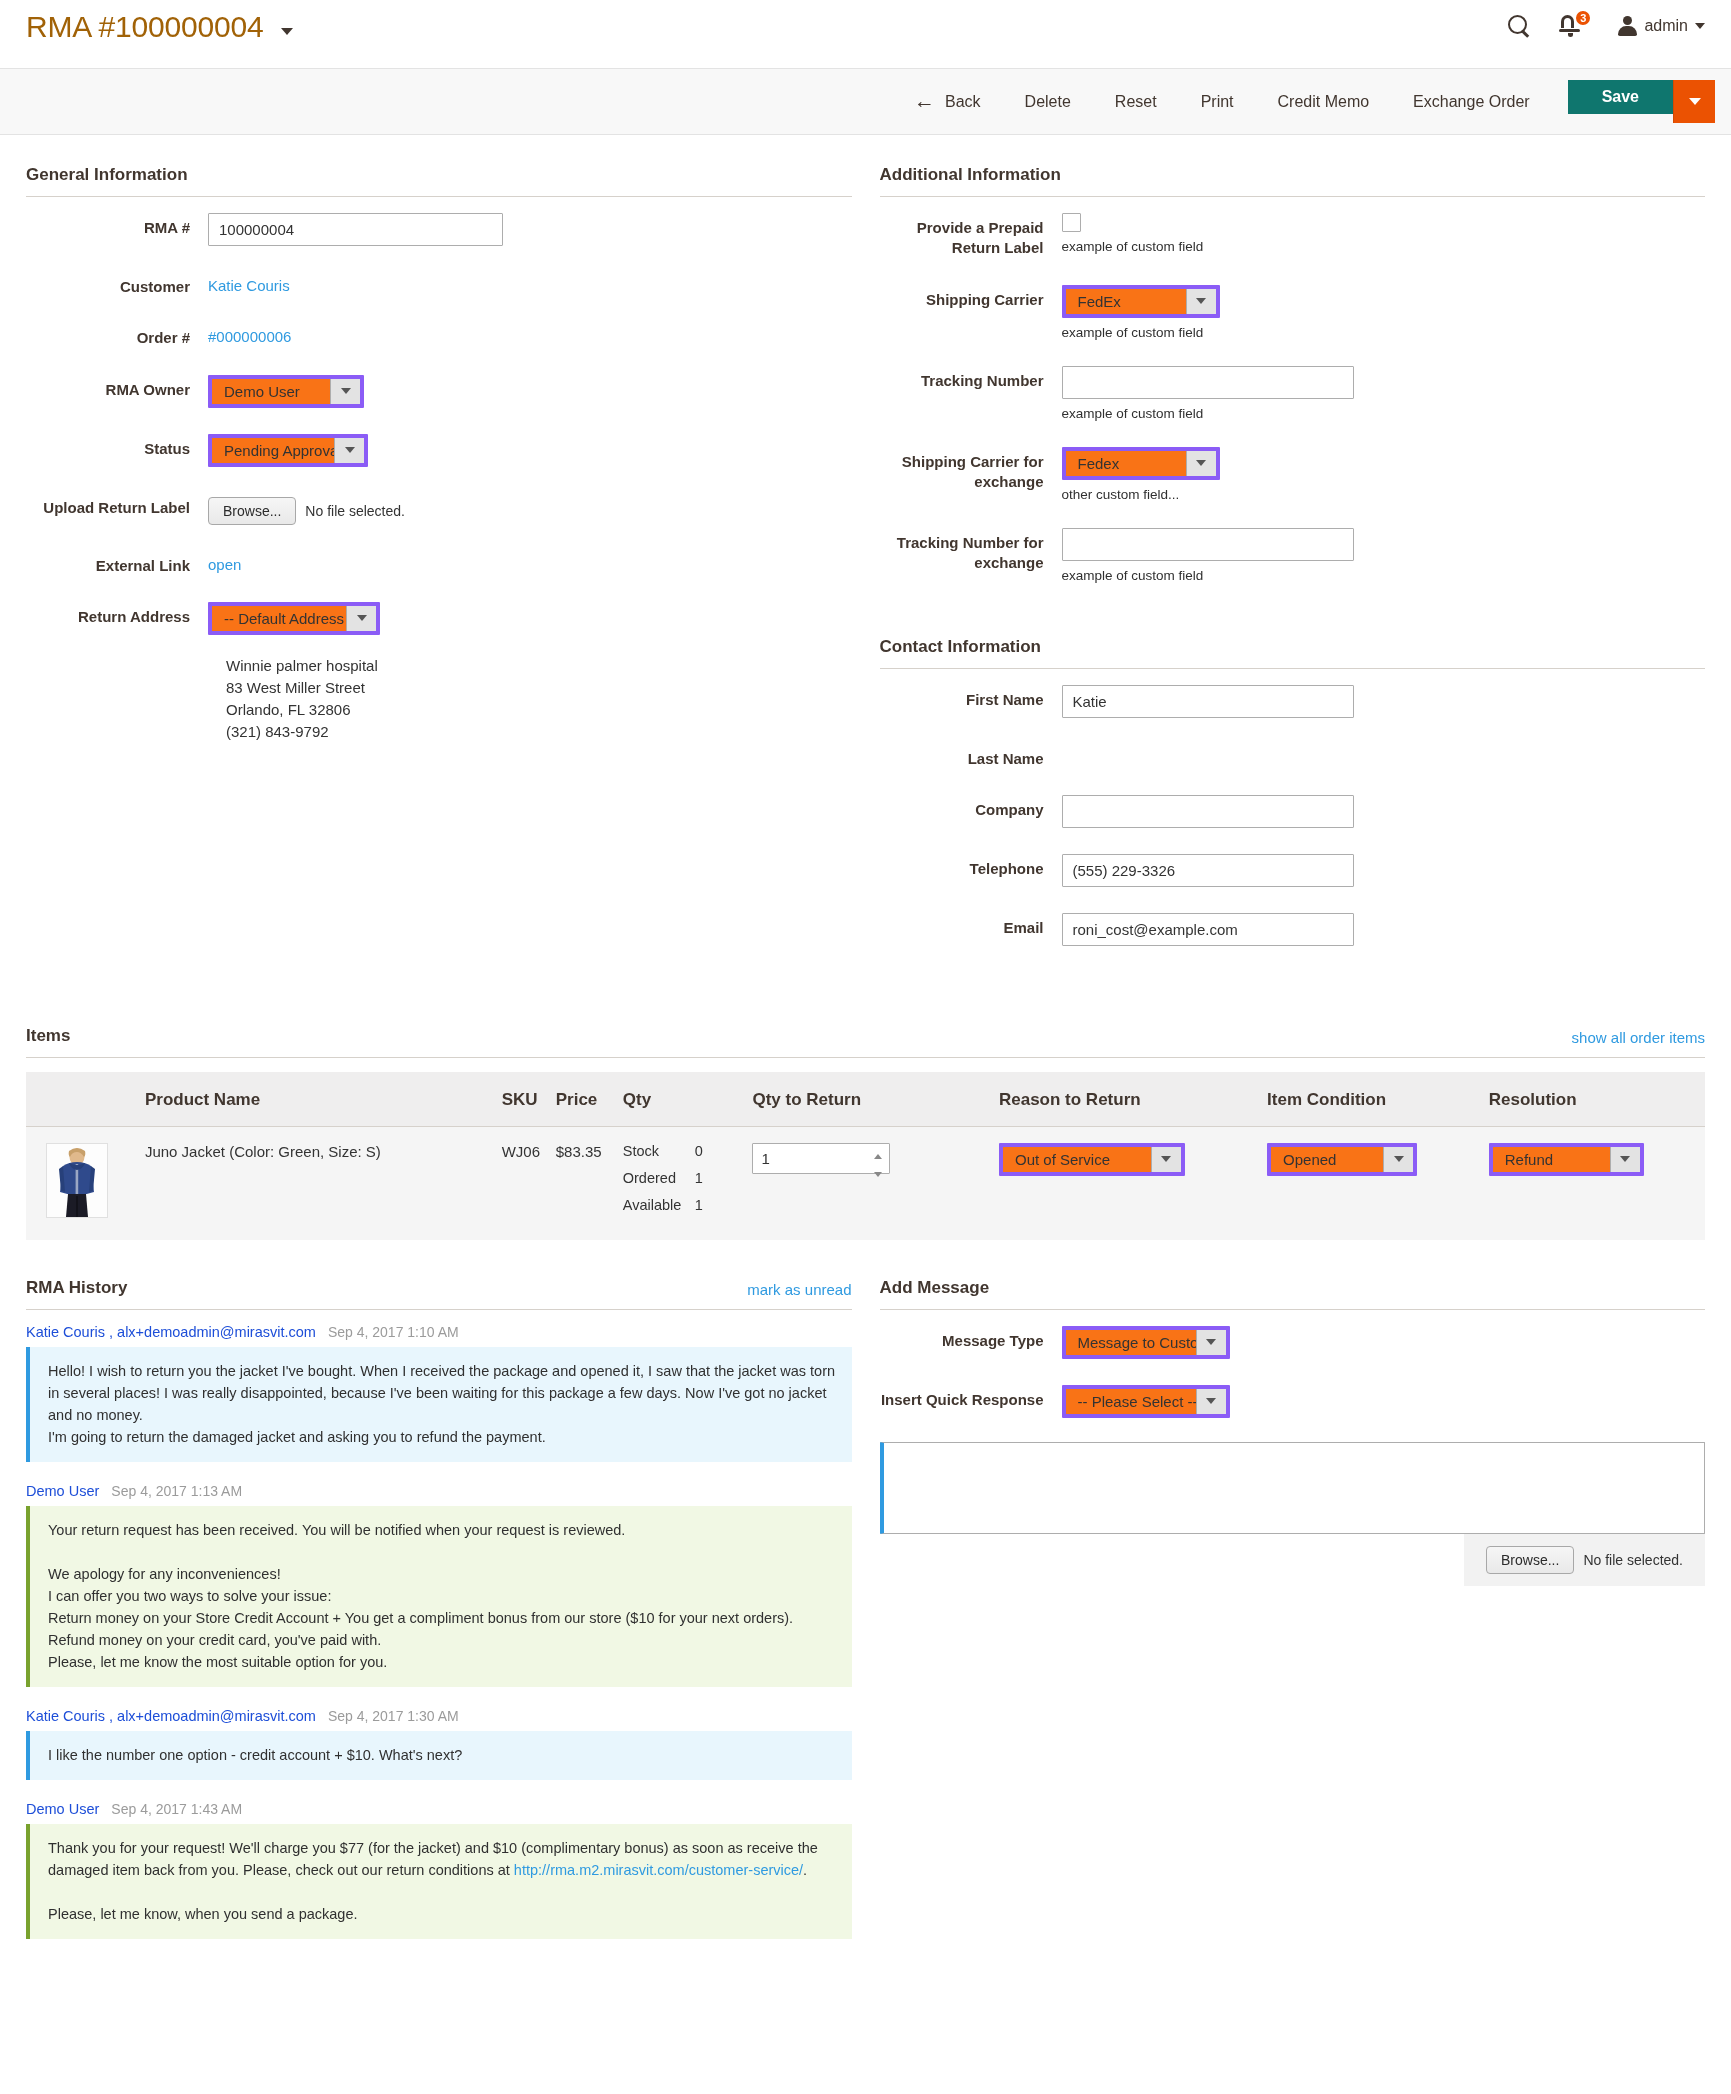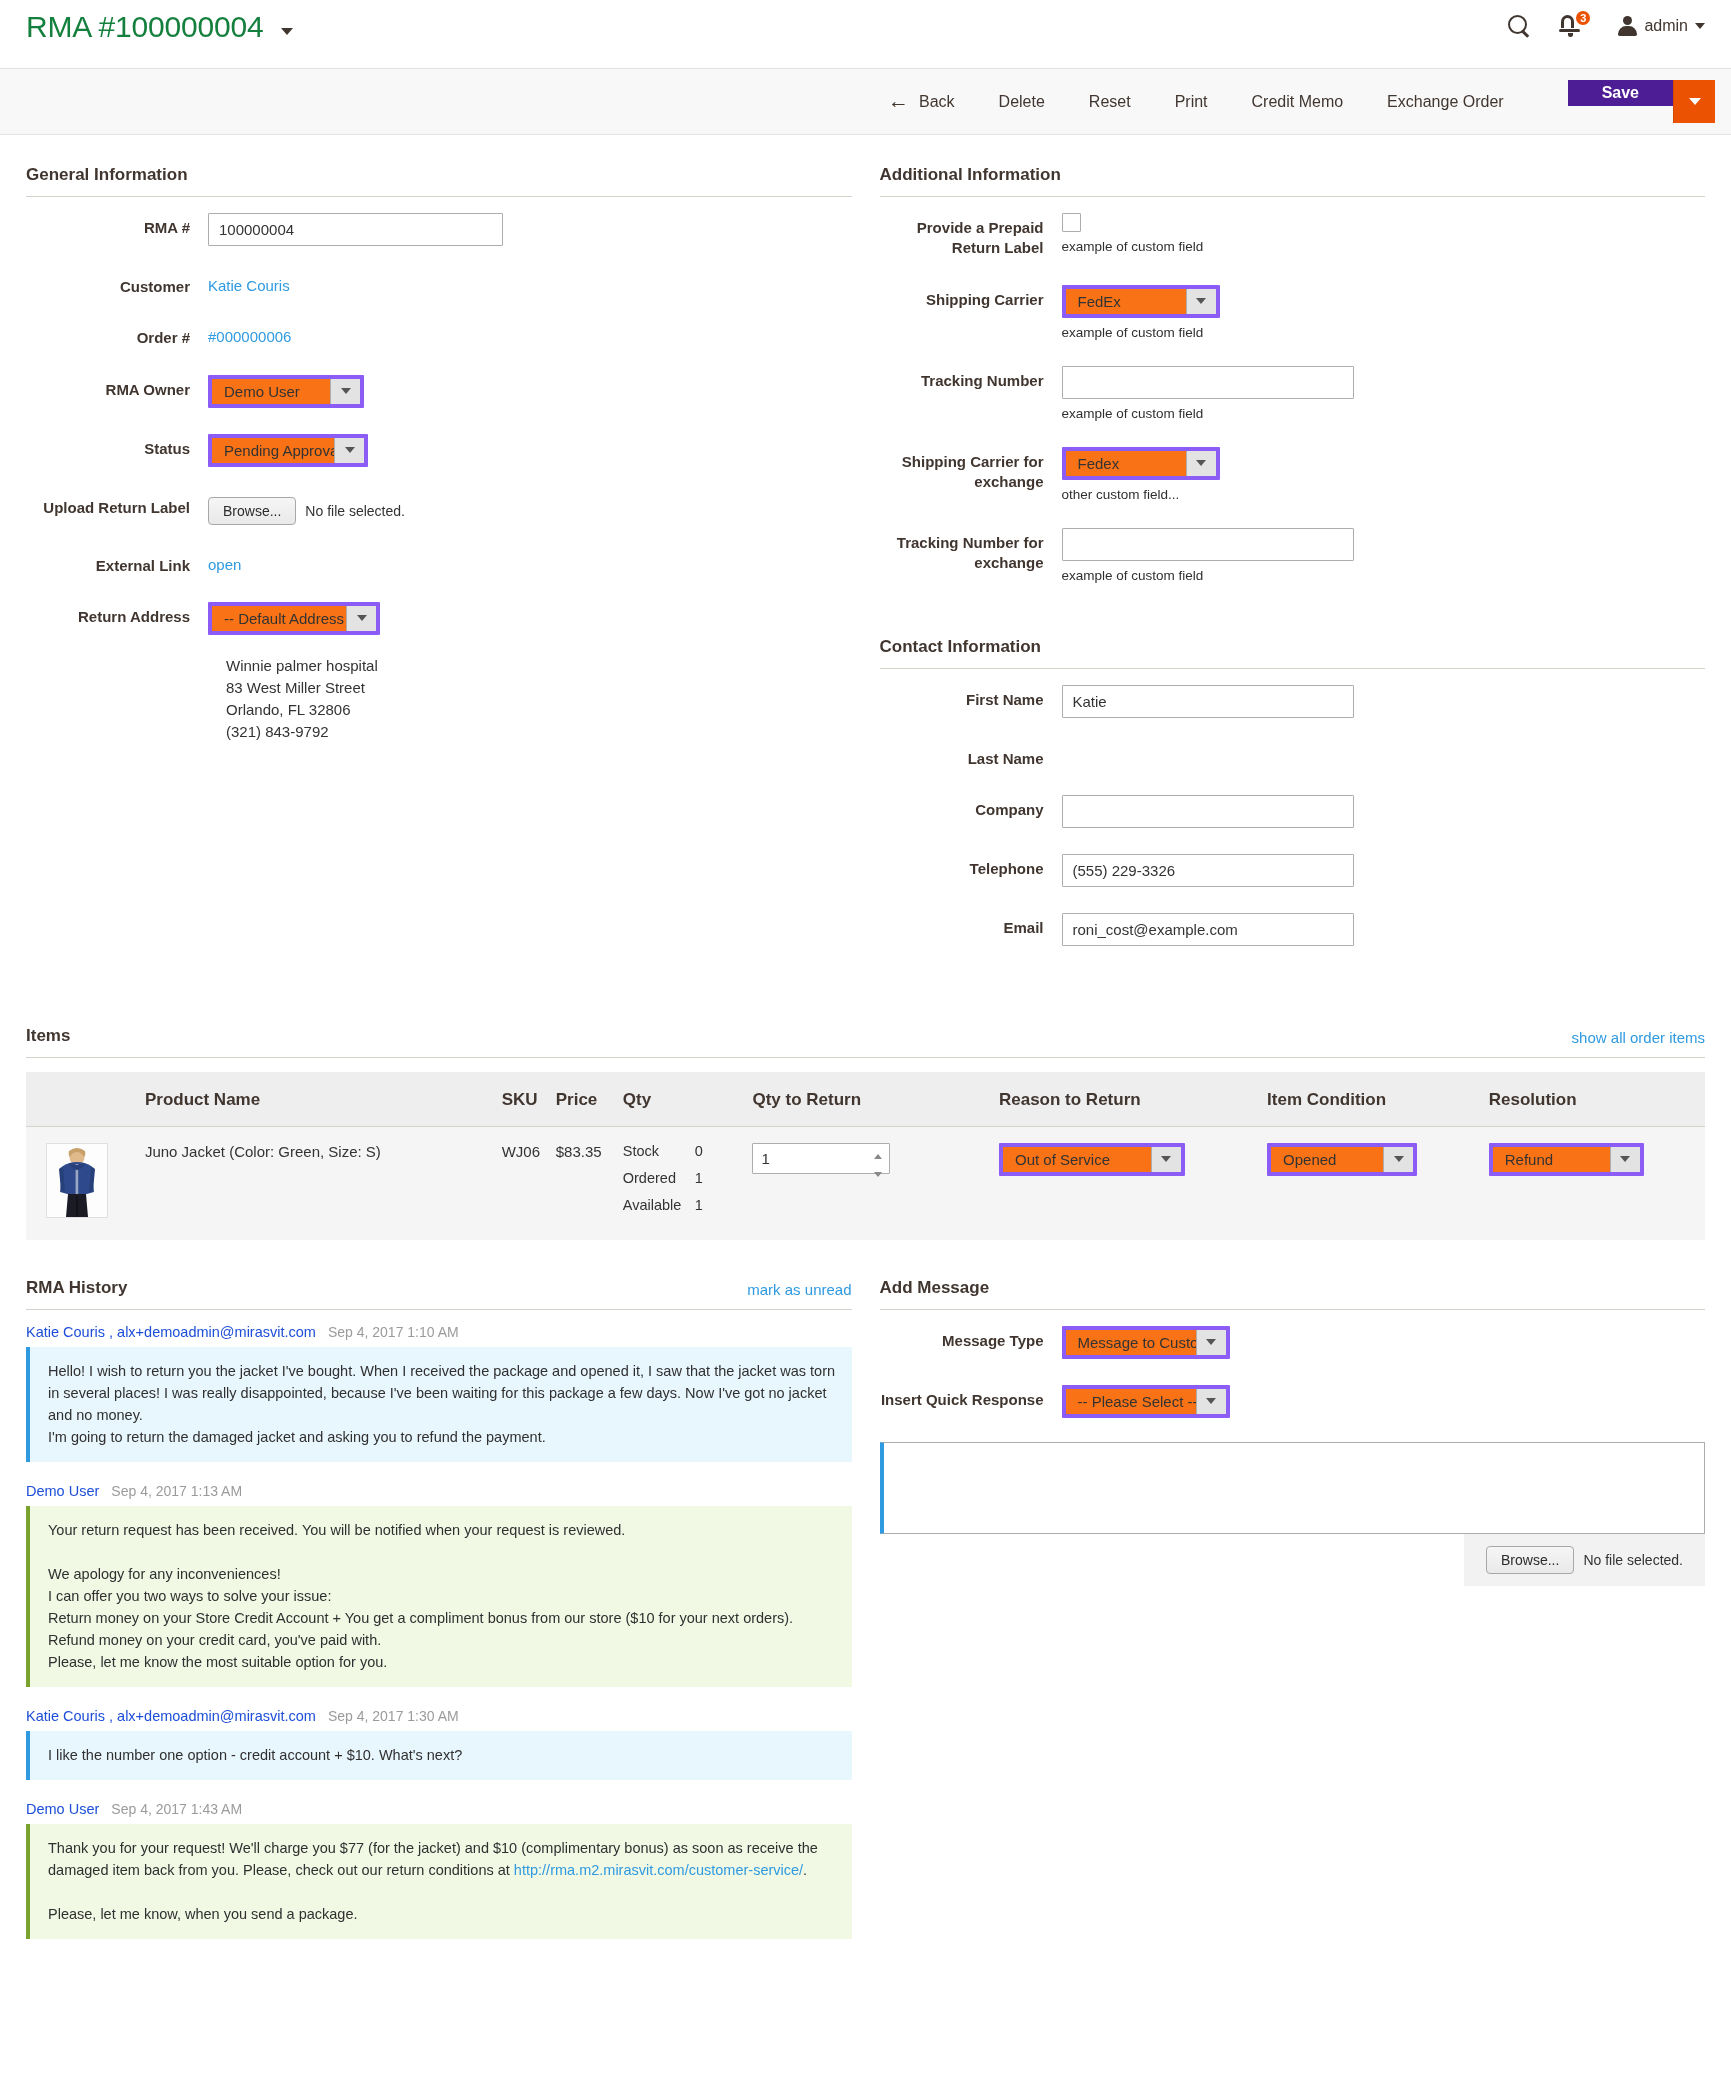--- a/index.html
+++ b/index.html
@@ -9,21 +9,21 @@
     background:#ffffff;
     font-family:"Liberation Sans", sans-serif;
     color:#333333;
     -webkit-font-smoothing:antialiased;
   }
 
   
   .page-header { position:relative; height:68px; padding:0 26px; }
   .page-title {
     position:absolute; left:26px; top:10px;
-    font-size:30px; font-weight:400; color:#15803d; letter-spacing:-0.2px;
+    font-size:30px; font-weight:400; color:#a16207; letter-spacing:-0.2px;
   }
   .title-caret {
     display:inline-block; margin-left:9px; vertical-align:middle;
     width:0;height:0;border-left:6px solid transparent;border-right:6px solid transparent;
     border-top:7px solid #41362f; position:relative; top:2px;
   }
   .header-right {
     position:absolute; right:26px; top:12px;
     display:flex; align-items:center; gap:28px;
   }
@@ -82,23 +82,23 @@
   }
   .pa-inner{ display:flex; align-items:center; gap:0; padding-right:16px;}
   .pa-btn{
     background:none;border:none;cursor:pointer;
     font-family:inherit; font-size:16px; color:#41362f;
     padding:10px 22px; display:flex;align-items:center;gap:10px;
   }
   .back-arrow{ font-size:21px; line-height:1; position:relative; top:-1px;}
   .save-group{ display:flex; margin-left:16px; height:43px;}
   .save-btn{
-    background:#4c1d95; border:none; color:#fff; cursor:pointer;
+    background:#0f766e; border:none; color:#fff; cursor:pointer;
     font-family:inherit;font-size:16px;font-weight:600;
-    padding:0 34px; height:26px;margin-left:26px;
+    padding:0 34px; height:34px;
   }
   .save-caret-btn{
     background:#eb5202;border:none;border-left:1px solid #d44a02;
     width:42px;height:43px;cursor:pointer;
     display:flex;align-items:center;justify-content:center;
   }
   .save-caret{
     width:0;height:0;border-left:6px solid transparent;border-right:6px solid transparent;
     border-top:7px solid #fff;
   }

